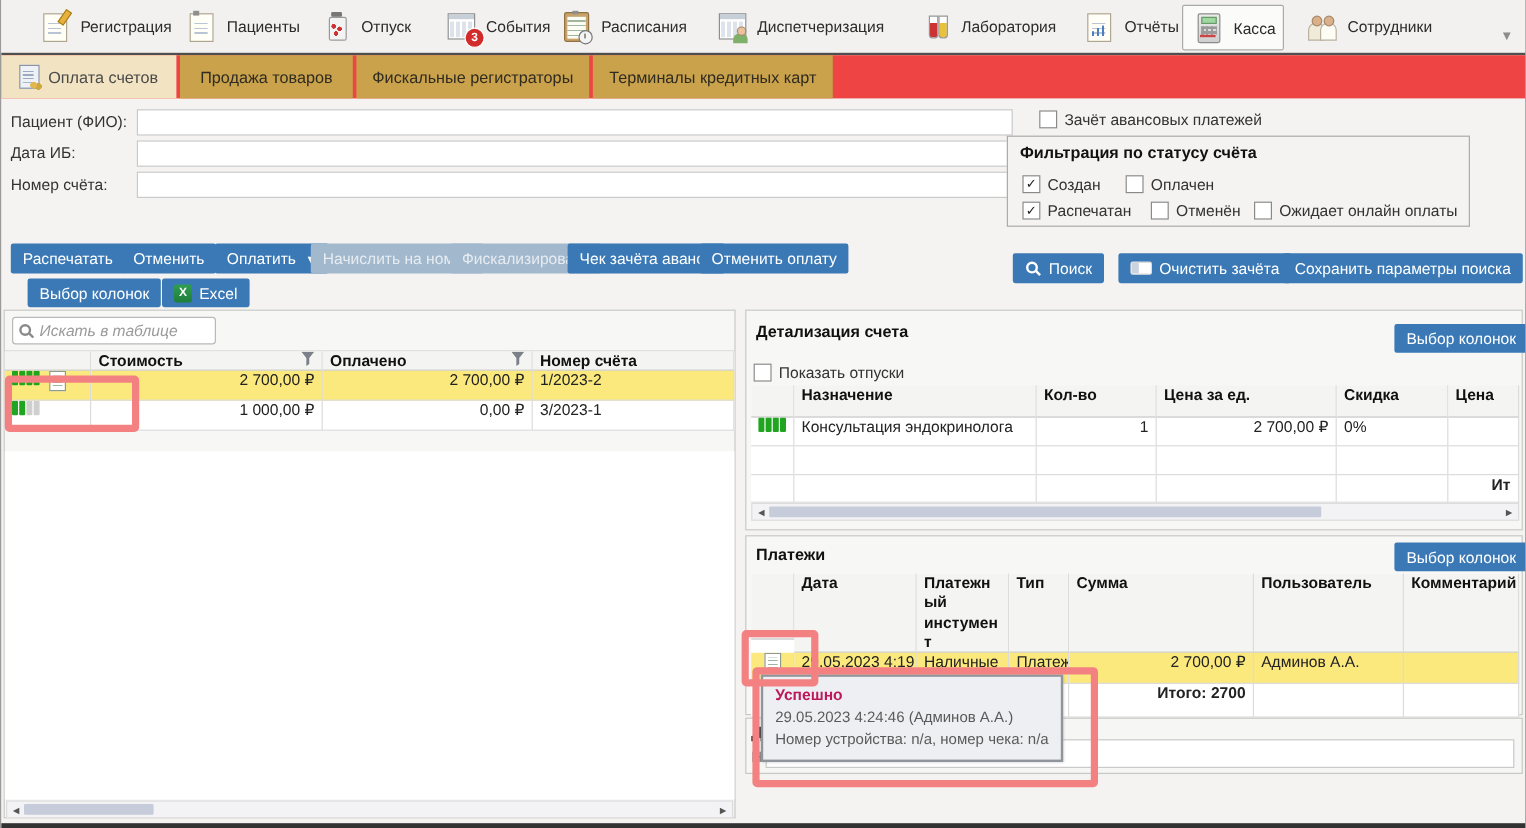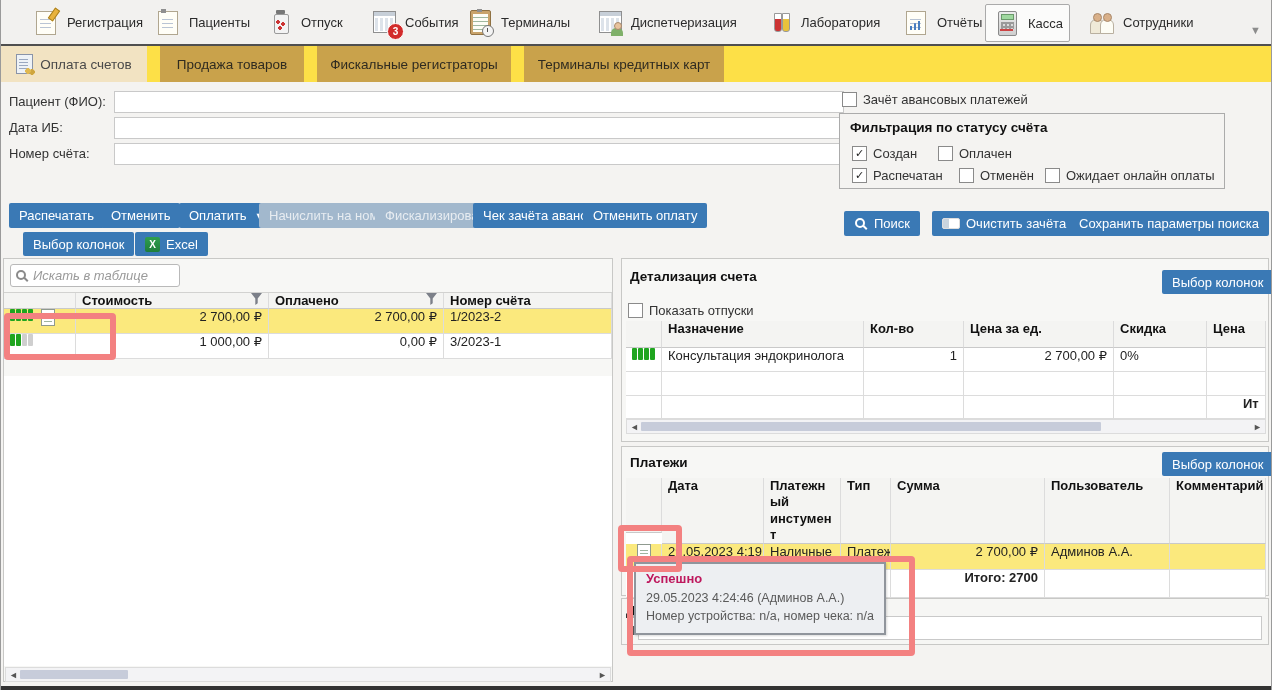--- a/index.html
+++ b/index.html
@@ -35,21 +35,21 @@
   .chbars{position:absolute;left:9px;bottom:7px;width:11px;height:9px;background:linear-gradient(90deg,#4a7fc0 0 2px,transparent 2px 4px,#4a7fc0 4px 6px,transparent 6px 8px,#4a7fc0 8px 10px,transparent 10px);clip-path:polygon(0 55%,27% 55%,27% 25%,60% 25%,60% 0,100% 0,100% 100%,0 100%)}
   .regr{position:absolute;left:6px;top:3px;width:17px;height:23px;background:linear-gradient(#ececec,#cfcfcf);border:1px solid #8a8a8a;border-radius:2px}
   .regr::before{content:"";position:absolute;left:2px;top:2px;right:2px;height:4px;background:#9fd89f;border:1px solid #6a9a6a}
   .regr::after{content:"";position:absolute;left:2px;top:10px;right:2px;height:7px;background:repeating-linear-gradient(90deg,#9a9a9a 0 2px,transparent 2px 4px),repeating-linear-gradient(#9a9a9a 0 2px,transparent 2px 4px)}
   .regline{position:absolute;left:8px;bottom:7px;width:13px;height:2px;background:#cc4444;z-index:2}
   .pp{position:absolute;width:12px;height:13px;border-radius:6px 6px 0 0;background:#f0ead8;border:1px solid #b9b0a0;bottom:3px}
   .pp::before{content:"";position:absolute;left:2px;top:-7px;width:7px;height:7px;border-radius:50%;background:#d9b089;border:1px solid #a8886a}
   .pp.p1{left:3px}.pp.p2{left:13px;background:#fdfdf5}
 
   
-  .tabbar{position:absolute;left:0;top:46px;width:1272px;height:36px;background:#fde047;display:flex;gap:13px}
+  .tabbar{position:absolute;left:0;top:46px;width:1272px;height:36px;background:#ef4444;display:flex;gap:3px}
   .tab{height:36px;display:flex;align-items:center;justify-content:center;gap:7px;background:#c9a24b;color:#2f2b20;font-size:13.5px;cursor:pointer}
   .tab.active{background:#f2e3c2;color:#4a4a4a}
   .tabdoc{position:relative;width:15px;height:18px;background:#eef2f6;border:1px solid #8a94a8;background-image:repeating-linear-gradient(#eef2f6 0 2px,#9aa8c0 2px 3px);background-size:9px 12px;background-position:2px 2px;background-repeat:no-repeat}
   .tabdoc::after{content:"";position:absolute;right:-3px;bottom:-2px;width:10px;height:7px;background:radial-gradient(circle 3px at 3px 3px,#e0b84f 90%,transparent),radial-gradient(circle 3px at 7px 4px,#cfa63f 90%,transparent)}
 
   
   .flabel{position:absolute;left:8px;height:22px;line-height:22px;font-size:13px;color:#333;white-space:nowrap}
   .finput{position:absolute;left:113px;width:720px;height:20px;background:#fff;border:1px solid #c9c9c9;font-size:13px;padding:0 4px;box-sizing:content-box}
   .cb{width:13px;height:13px;border:1px solid #8a8a8a;background:#fff;display:inline-flex;align-items:center;justify-content:center;font-size:11px;font-weight:bold;color:#222;flex:0 0 13px;cursor:pointer}
   .cbrow{position:absolute;display:flex;align-items:center;gap:6px;font-size:13px;color:#333;cursor:default}
@@ -131,21 +131,21 @@
           <i class="cal"></i>
         <span class="badge">3</span>
       </span>
       <span class="tblabel">События</span>
     </div>
     <div class="tbitem" style="left:458px">
       <span class="tbicon">
           <i class="clipb"></i>
           <i class="clock"></i>
         </span>
-      <span class="tblabel">Терминалы</span>
+      <span class="tblabel">Расписания</span>
     </div>
     <div class="tbitem" style="left:588px">
       <span class="tbicon">
           <i class="cal"></i>
           <i class="persn"></i>
         </span>
       <span class="tblabel">Диспетчеризация</span>
     </div>
     <div class="tbitem" style="left:758px">
       <span class="tbicon">
@@ -194,21 +194,21 @@
     </div>
   </div>
 
   <div class="flabel" style="top:91px">Пациент (ФИО):</div>
   <input class="finput" style="top: 91px;" value="">
   <div class="flabel" style="top:117px">Дата ИБ:</div>
   <input class="finput" style="top: 117px;" value="">
   <div class="flabel" style="top:143px">Номер счёта:</div>
   <input class="finput" style="top: 143px;" value="">
 
-  <div class="cbrow" style="left:841px;top:92px">
+  <div class="cbrow" style="left:865px;top:92px">
     <span class="cb"></span>
     <span>Зачёт авансовых платежей</span>
   </div>
 
   <div class="fieldset">
     <div class="fs-title">Фильтрация по статусу счёта</div>
     <div class="cbrow" style="left:12px;top:32px">
       <span class="cb">✓</span>
       <span>Создан</span>
     </div>

